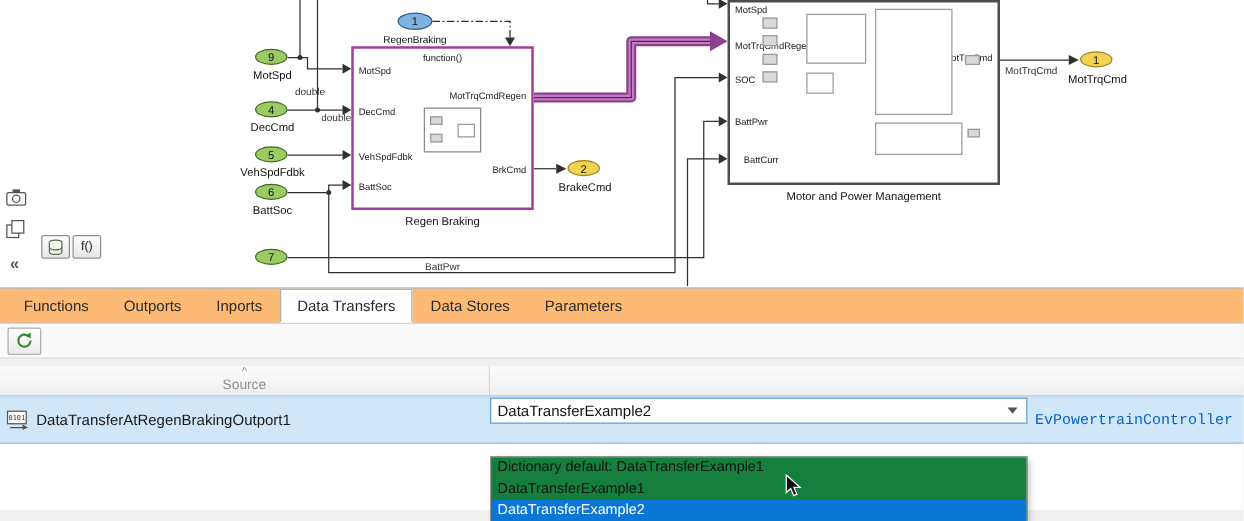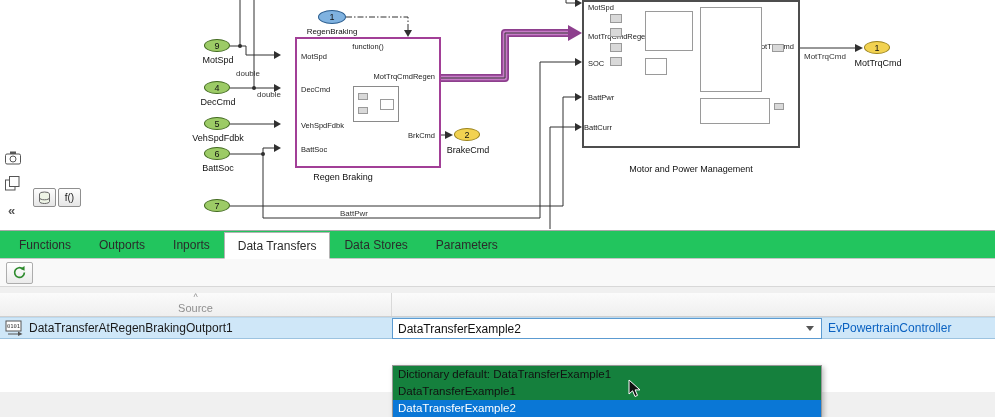--- a/index.html
+++ b/index.html
@@ -14,69 +14,69 @@
   .oval { position:absolute; width:26px; height:13px; border-radius:50%;
           display:flex; align-items:center; justify-content:center;
           font-size:9px; color:#111; }
   .oval.green  { background:#9ccb66; border:1px solid #41691f; }
   .oval.blue   { background:#7fb2e0; border:1px solid #2a5d8f; width:28px; height:14px; }
   .oval.yellow { background:#f2d251; border:1px solid #9b831c; }
   .plabel { position:absolute; width:72px; text-align:center; font-size:9px; color:#111; }
   .wlabel { position:absolute; font-size:8px; color:#333; }
 
   .sl-block { position:absolute; background:#fff; }
-  .regen { left:281px; top:37px; width:146px; height:131px; border:2px solid #a23f97;margin-left:14px; }
+  .regen { left:281px; top:37px; width:146px; height:131px; border:2px solid #a23f97; }
   .motor { left:582px; top:0px;  width:218px; height:148px; border:2px solid #4d4d4d; }
   .ptext { position:absolute; font-size:7.5px; color:#222; white-space:nowrap; }
   .ptext.r { right:4px; text-align:right; }
   .block-caption { position:absolute; text-align:center; font-size:9px; color:#111; }
   .mini  { position:absolute; background:#d9d9d9; border:1px solid #9a9a9a; }
   .mini.w{ background:#ffffff; }
   .subimg { position:absolute; background:#fff; border:1px solid #8a8a8a; }
 
   .side-icon { position:absolute; left:4px; }
   .collapse-glyph { position:absolute; left:8px; top:203px; font-size:13px; font-weight:bold; color:#555; }
   .badge-btn { position:absolute; width:23px; height:19px; border:1px solid #8f8f8f; border-radius:2px;
                background:linear-gradient(#fdfdfd,#e6e6e6); display:flex; align-items:center;
                justify-content:center; font-size:10px; color:#222; }
 
   
   #panel { position:absolute; left:0; top:230px; width:995px; height:187px; background:#f0f0f0;
            border-top:1px solid #a8a8a8; font-size:12px; }
   .panel-title { height:26px; line-height:25px; padding-left:10px; color:#1a1a1a;
                  background:#f6f6f6; border-bottom:1px solid #e2e2e2; }
-  .tabs { display:flex; height:28px; align-items:center; background:#22c55e;
+  .tabs { display:flex; height:28px; align-items:flex-start; background:#fdba74;
           border-bottom:1px solid #c6c6c6; padding-left:5px; }
   .tab { padding:6px 13px 5px 13px; color:#2b2b2b; border:1px solid transparent; white-space:nowrap; }
   .tab.selected { background:#ffffff; border:1px solid #b3b3b3; border-bottom:1px solid #ffffff;
                   margin-bottom:-1px; }
   .ptoolbar { height:28px; background:#f9f9f9; border-bottom:1px solid #d8d8d8;
               display:flex; align-items:center; padding-left:6px; }
   .refresh-btn { width:27px; height:22px; border:1px solid #adadad; border-radius:2px;
                  background:linear-gradient(#ffffff,#ebebeb); display:flex;
                  align-items:center; justify-content:center; }
   .tgap { height:6px; background:#f0f0f0; }
   .thead { height:24px; display:flex; background:linear-gradient(#fbfbfb,#efefef);
            border-bottom:1px solid #cfcfcf; color:#8f8f8f; font-size:11px; }
   .th { display:flex; flex-direction:column; align-items:center; justify-content:flex-start;
         border-right:1px solid #d9d9d9; }
   .th .sort { height:9px; line-height:9px; font-size:9px; color:#8f8f8f; }
   .th-source  { width:392px; }
   .th-service { width:430px; }
   .th-last    { flex:1; border-right:none; }
-  .trow { height:22px; display:flex; align-items:center; background:#cfe7f8;
+  .trow { height:38px; display:flex; align-items:center; background:#cfe7f8;
           border-bottom:1px solid #9cc3e0; border-top:1px solid #bcd9ee; position:relative; }
   .cell-source { width:392px; display:flex; align-items:center; gap:5px; padding-left:5px;
                  color:#1a1a1a; overflow:hidden; }
   .combo { position:absolute; left:392px; top:0px; width:430px; height:21px; background:#fff;
            border:1px solid #5c9bd1; display:flex; align-items:center; padding-left:5px; color:#111; }
   .combo-arrow { margin-left:auto; margin-right:7px; width:0; height:0;
                  border-left:4px solid transparent; border-right:4px solid transparent;
                  border-top:5px solid #555; }
-  .cell-comp { position:absolute; left:822px; padding-left:6px; }
+  .cell-comp { position:absolute; left:822px; padding-left:6px;font-family:Liberation Mono, monospace; }
   .link { color:#0b62c1; }
   .tbody { height:53px; background:#ffffff; }
   .dropdown { position:absolute; left:392px; top:134px; width:430px; background:#15803d;
               border:1px solid #979797; box-shadow:2px 2px 5px rgba(0,0,0,.25); z-index:6; }
   .dd-item { height:17px; line-height:17px; padding-left:5px; font-size:11.5px; color:#111;
              white-space:nowrap; overflow:hidden; }
   .dd-item.selected { background:#0a77d6; color:#fff; }
   .cursor { position:absolute; z-index:9; }
 </style>
 </head>
@@ -189,46 +189,46 @@
       <div class="ptext" style="left:4px; top:82px;">VehSpdFdbk</div>
       <div class="ptext" style="left:4px; top:106px;">BattSoc</div>
       <div class="ptext r" style="top:33px;">MotTrqCmdRegen</div>
       <div class="ptext r" style="top:92px;">BrkCmd</div>
       <div class="subimg" style="left:56px; top:47px; width:46px; height:36px;">
         <div class="mini" style="left:4px;  top:6px;  width:10px; height:7px;"></div>
         <div class="mini" style="left:4px;  top:20px; width:10px; height:7px;"></div>
         <div class="mini w" style="left:26px; top:12px; width:14px; height:11px;"></div>
       </div>
     </div>
-    <div class="block-caption" style="left:270px; top:172px; width:146px;">Regen Braking</div>
+    <div class="block-caption" style="left:281px; top:172px; width:146px;">Regen Braking</div>
 
     <div class="oval yellow" style="left:454px; top:128px;">
       <span>2</span>
     </div>
     <div class="plabel" style="left:432px; top:145px;">BrakeCmd</div>
 
     <div class="sl-block motor">
       <div class="ptext" style="left:4px; top:1px;">MotSpd</div>
       <div class="ptext" style="left:4px; top:30px;">MotTrqCmdRegen</div>
       <div class="ptext" style="left:4px; top:57px;text-align:center;">SOC</div>
       <div class="ptext" style="left:4px; top:91px;">BattPwr</div>
-      <div class="ptext" style="left:0; top:121px;">BattCurr</div>
+      <div class="ptext" style="left:11px; top:121px;">BattCurr</div>
       <div class="ptext r" style="top:40px;">MotTrqCmd</div>
       <div class="mini" style="left:26px;  top:12px; width:12px; height:9px;"></div>
       <div class="mini" style="left:26px;  top:26px; width:12px; height:9px;"></div>
       <div class="mini" style="left:26px;  top:41px; width:12px; height:9px;"></div>
       <div class="mini" style="left:26px;  top:55px; width:12px; height:9px;"></div>
       <div class="mini w" style="left:61px;  top:9px;  width:48px; height:40px;"></div>
       <div class="mini w" style="left:61px;  top:56px; width:22px; height:17px;"></div>
       <div class="mini w" style="left:116px; top:5px;  width:62px; height:85px;"></div>
       <div class="mini w" style="left:116px; top:96px; width:70px; height:26px;"></div>
       <div class="mini" style="left:188px; top:42px; width:12px; height:8px;"></div>
       <div class="mini" style="left:190px; top:101px; width:10px; height:7px;"></div>
     </div>
-    <div class="block-caption" style="left:582px; top:164px; width:218px;">Motor and Power Management</div>
+    <div class="block-caption" style="left:582px; top:152px; width:218px;">Motor and Power Management</div>
 
     <div class="oval yellow" style="left:864px; top:41px;">
       <span>1</span>
     </div>
     <div class="plabel" style="left:842px; top:58px;">MotTrqCmd</div>
   </div>
 
   <div id="panel">
 
     <div class="tabs">

